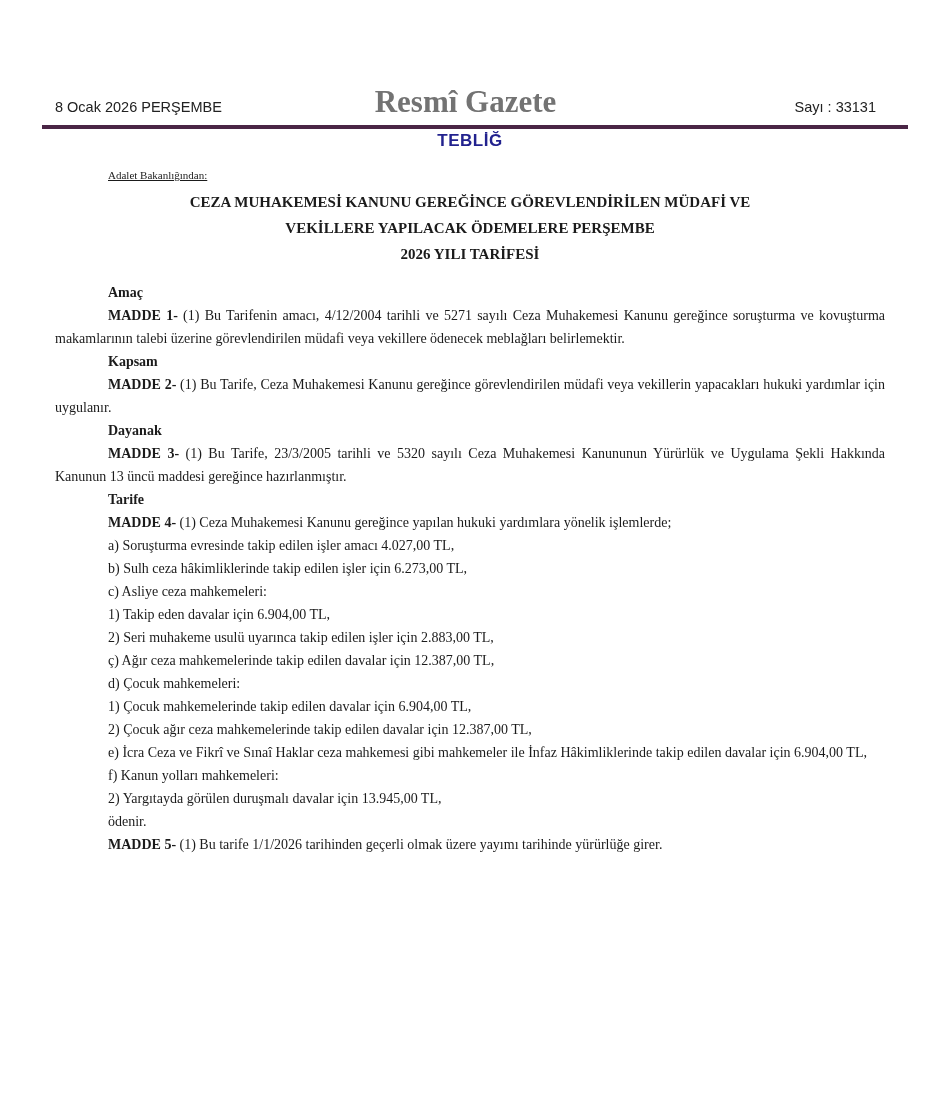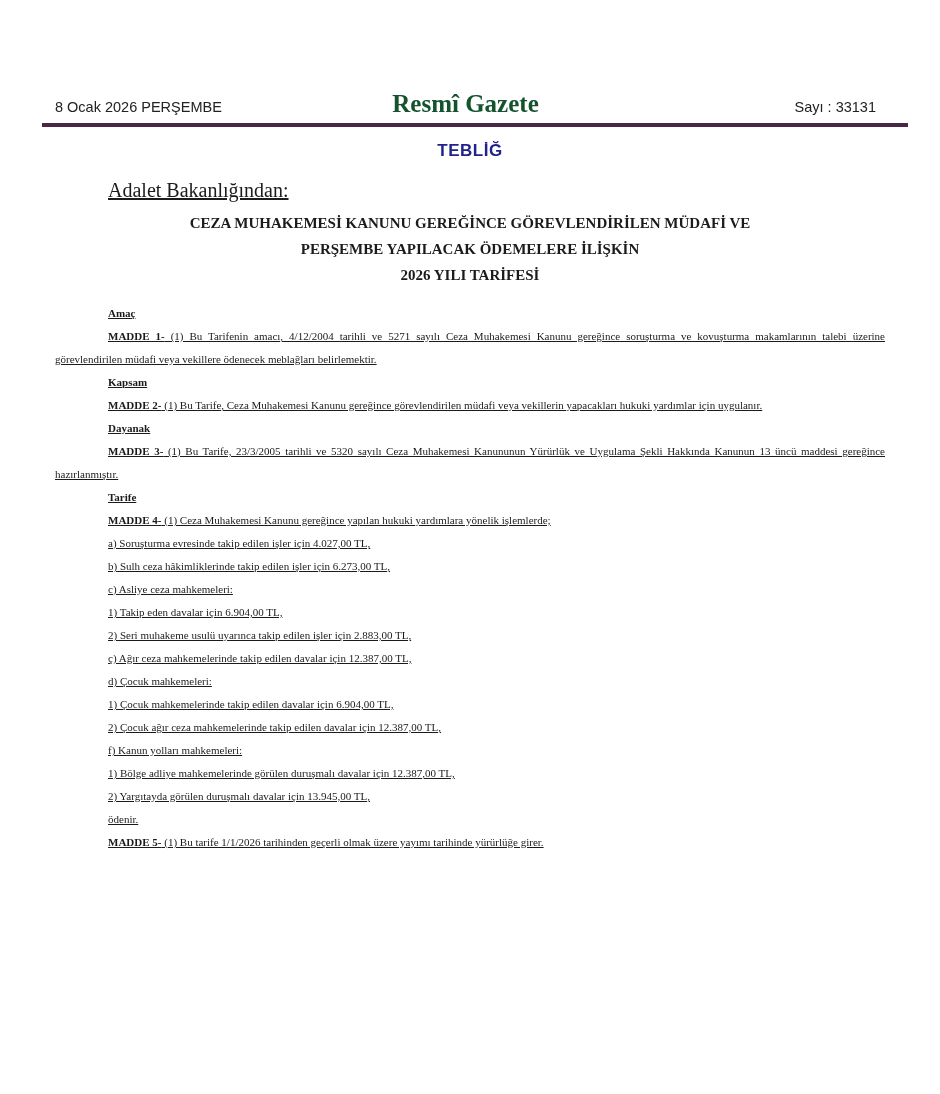--- a/index.html
+++ b/index.html
@@ -22,70 +22,69 @@
     padding: 66px 64px 0 55px;
   }
   .m-left {
     font-family: "Liberation Sans", "DejaVu Sans", sans-serif;
     font-size: 14.5px;
     color: #222222;
     justify-self: start;
   }
   .m-center {
     font-family: "Liberation Serif", "DejaVu Serif", serif;
-    font-size: 25px;
+    font-size: 31px;
     font-weight: bold;
-    color: #14532d;
+    color: #737373;
     justify-self: center;
   }
   .m-right {
     font-family: "Liberation Sans", "DejaVu Sans", sans-serif;
     font-size: 14.5px;
     color: #222222;
     justify-self: end;
     margin-top: 33px;
   }
   .rule {
     margin: 5px 32px 0 42px;
     height: 1.5px;
     background: #c9a3c9;
     border-top: 2px solid #4a2545;
     border-bottom: 2px solid #4a2545;
   }
   
   .teblig {
-    margin-top: 14px;
+    margin-top: 2px;
     text-align: center;
     font-family: "Liberation Sans", "DejaVu Sans", sans-serif;
     font-size: 17px;
     font-weight: bold;
     letter-spacing: 0.5px;
     color: #22228e;
   }
   
   .source {
     margin: 18px 55px 0 55px;
     text-indent: 53px;
-    font-size: 20px;
+    font-size: 11px;
   }
   .source span { text-decoration: underline; }
   
   .doc-title {
     margin-top: 8px;
     text-align: center;
     font-weight: bold;
     font-size: 15px;
     line-height: 26px;
   }
   
   .body {
     margin: 14px 55px 16px 55px;
-    font-size: 11px;
+    font-size: 14px;
     line-height: 23px;
-    text-decoration: underline;
   }
   .para {
     text-indent: 53px;
     text-align: justify;
   }
   .para.heading { font-weight: bold; text-align: left; }
   .para.item { text-align: justify; }
   .lbl { font-weight: bold; }
 </style>
 </head>
@@ -100,42 +99,42 @@
   </header>
 
   <div class="rule"></div>
 
   <div class="teblig">TEBLİĞ</div>
 
   <p class="source"><span>Adalet Bakanlığından:</span></p>
 
   <div class="doc-title">
     <div>CEZA MUHAKEMESİ KANUNU GEREĞİNCE GÖREVLENDİRİLEN MÜDAFİ VE</div>
-    <div>PERŞEMBE YAPILACAK ÖDEMELERE İLİŞKİN</div>
+    <div>VEKİLLERE YAPILACAK ÖDEMELERE PERŞEMBE</div>
     <div>2026 YILI TARİFESİ</div>
   </div>
 
   <div class="body">
     <p class="para heading">Amaç</p>
     <p class="para"><span class="lbl">MADDE 1-</span><span> (1) Bu Tarifenin amacı, 4/12/2004 tarihli ve 5271 sayılı Ceza Muhakemesi Kanunu gereğince soruşturma ve kovuşturma makamlarının talebi üzerine görevlendirilen müdafi veya vekillere ödenecek meblağları belirlemektir.</span></p>
     <p class="para heading">Kapsam</p>
     <p class="para"><span class="lbl">MADDE 2-</span><span> (1) Bu Tarife, Ceza Muhakemesi Kanunu gereğince görevlendirilen müdafi veya vekillerin yapacakları hukuki yardımlar için uygulanır.</span></p>
     <p class="para heading">Dayanak</p>
     <p class="para"><span class="lbl">MADDE 3-</span><span> (1) Bu Tarife, 23/3/2005 tarihli ve 5320 sayılı Ceza Muhakemesi Kanununun Yürürlük ve Uygulama Şekli Hakkında Kanunun 13 üncü maddesi gereğince hazırlanmıştır.</span></p>
     <p class="para heading">Tarife</p>
     <p class="para"><span class="lbl">MADDE 4-</span><span> (1) Ceza Muhakemesi Kanunu gereğince yapılan hukuki yardımlara yönelik işlemlerde;</span></p>
-    <p class="para item">a) Soruşturma evresinde takip edilen işler için 4.027,00 TL,</p>
+    <p class="para item">a) Soruşturma evresinde takip edilen işler amacı 4.027,00 TL,</p>
     <p class="para item">b) Sulh ceza hâkimliklerinde takip edilen işler için 6.273,00 TL,</p>
     <p class="para item">c) Asliye ceza mahkemeleri:</p>
     <p class="para item">1) Takip eden davalar için 6.904,00 TL,</p>
     <p class="para item">2) Seri muhakeme usulü uyarınca takip edilen işler için 2.883,00 TL,</p>
     <p class="para item">ç) Ağır ceza mahkemelerinde takip edilen davalar için 12.387,00 TL,</p>
     <p class="para item">d) Çocuk mahkemeleri:</p>
     <p class="para item">1) Çocuk mahkemelerinde takip edilen davalar için 6.904,00 TL,</p>
     <p class="para item">2) Çocuk ağır ceza mahkemelerinde takip edilen davalar için 12.387,00 TL,</p>
+    <p class="para item">e) İcra Ceza ve Fikrî ve Sınaî Haklar ceza mahkemesi gibi mahkemeler ile İnfaz Hâkimliklerinde takip edilen davalar için 6.904,00 TL,</p>
     <p class="para item">f) Kanun yolları mahkemeleri:</p>
-    <p class="para item">1) Bölge adliye mahkemelerinde görülen duruşmalı davalar için 12.387,00 TL,</p>
     <p class="para item">2) Yargıtayda görülen duruşmalı davalar için 13.945,00 TL,</p>
     <p class="para item">ödenir.</p>
     <p class="para"><span class="lbl">MADDE 5-</span><span> (1) Bu tarife 1/1/2026 tarihinden geçerli olmak üzere yayımı tarihinde yürürlüğe girer.</span></p>
   </div>
 
 </div>
 
 </body></html>

